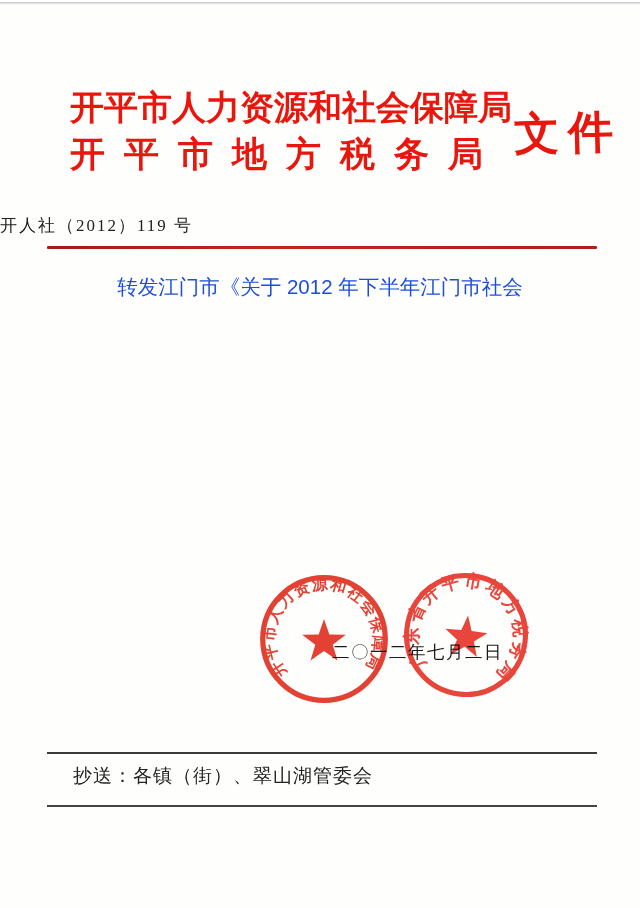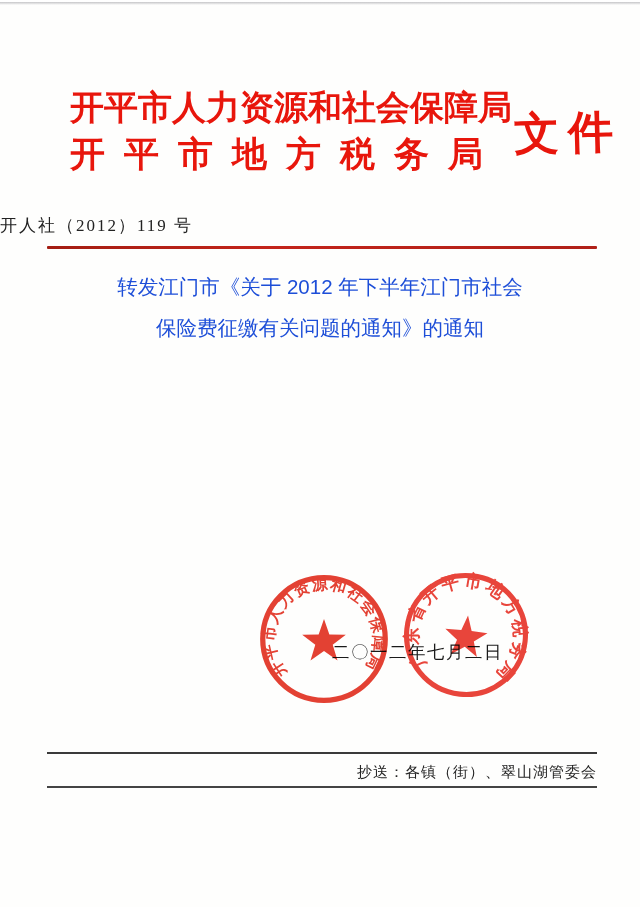--- a/index.html
+++ b/index.html
@@ -134,25 +134,24 @@
     position: absolute;
     top: 750px; left: 47px;
     width: 550px;
   }
   .cc-rule {
     height: 2px;
     background: #3a3a3a;
   }
   .cc-rule.bottom { height: 2px; background: #444; }
   .cc-text {
-    padding: 9px 0 4px 26px;
-    font-size: 15px;
+    padding: 9px 0 16px 26px;
+    font-size: 19px;
     letter-spacing: 1px;
     color: #242424;
-    text-align: right;
   }
 </style>
 </head>
 <body>
 
 <div class="page">
 
   <div class="scan-edge-top"></div>
 
   <div class="letterhead">
@@ -160,21 +159,20 @@
     <div class="agency-line2">开平市地方税务局</div>
   </div>
   <div class="doc-type">文件</div>
 
   <div class="doc-number">开人社（2012）119 号</div>
 
   <div class="red-divider"></div>
 
   <div class="doc-title">
     <span>转发江门市《关于 2012 年下半年江门市社会</span><br>
-    <span>保险费征缴有关问题的通知》的通知</span>
   </div>
 
   <div class="doc-body">
   </div>
 
   <div class="seal-area">
 
     <div class="sign-date">二〇一二年七月二日</div>
 
     <div class="seal seal-left">

